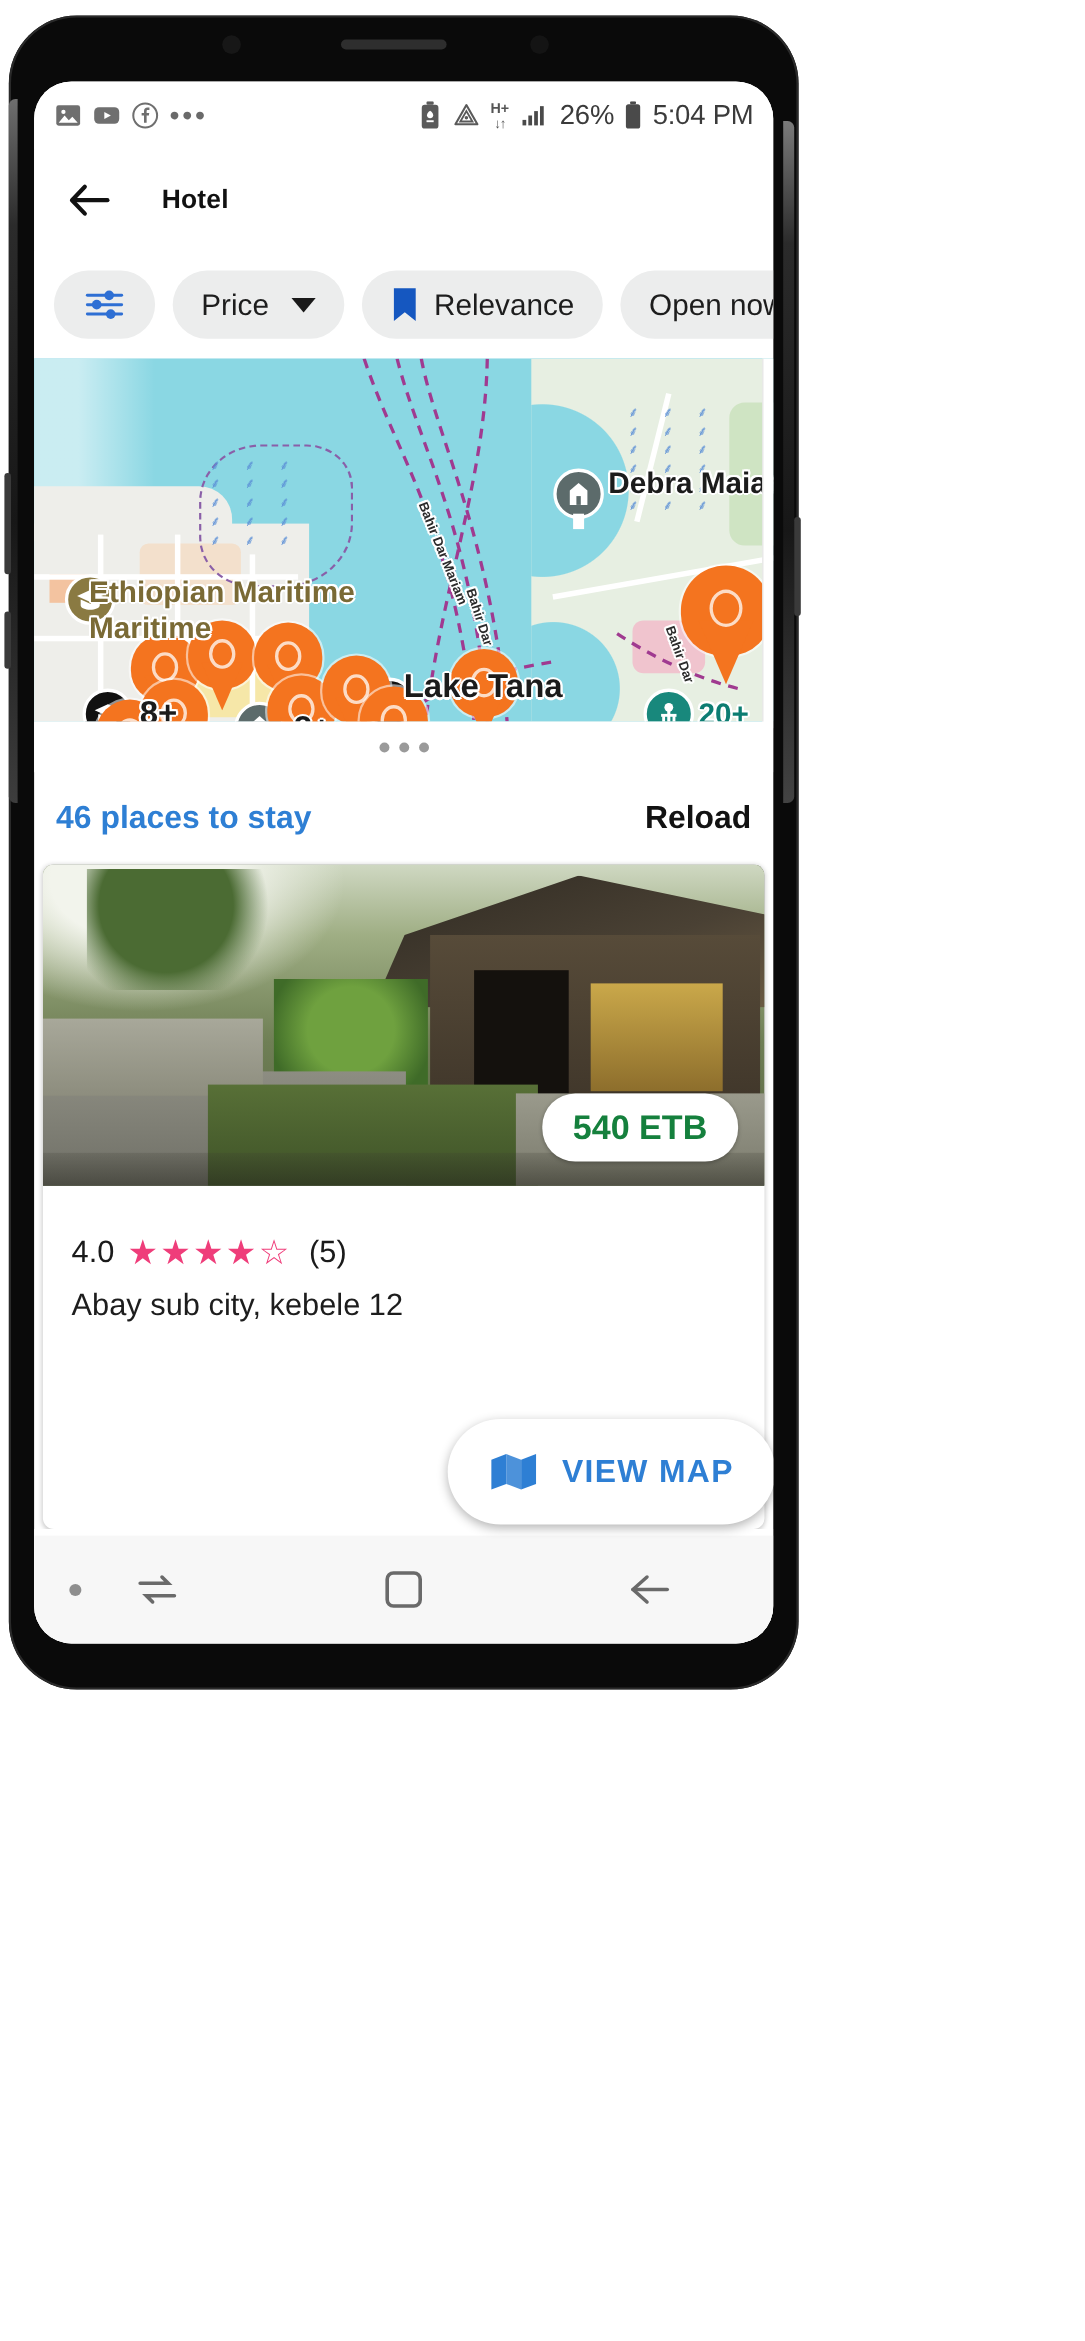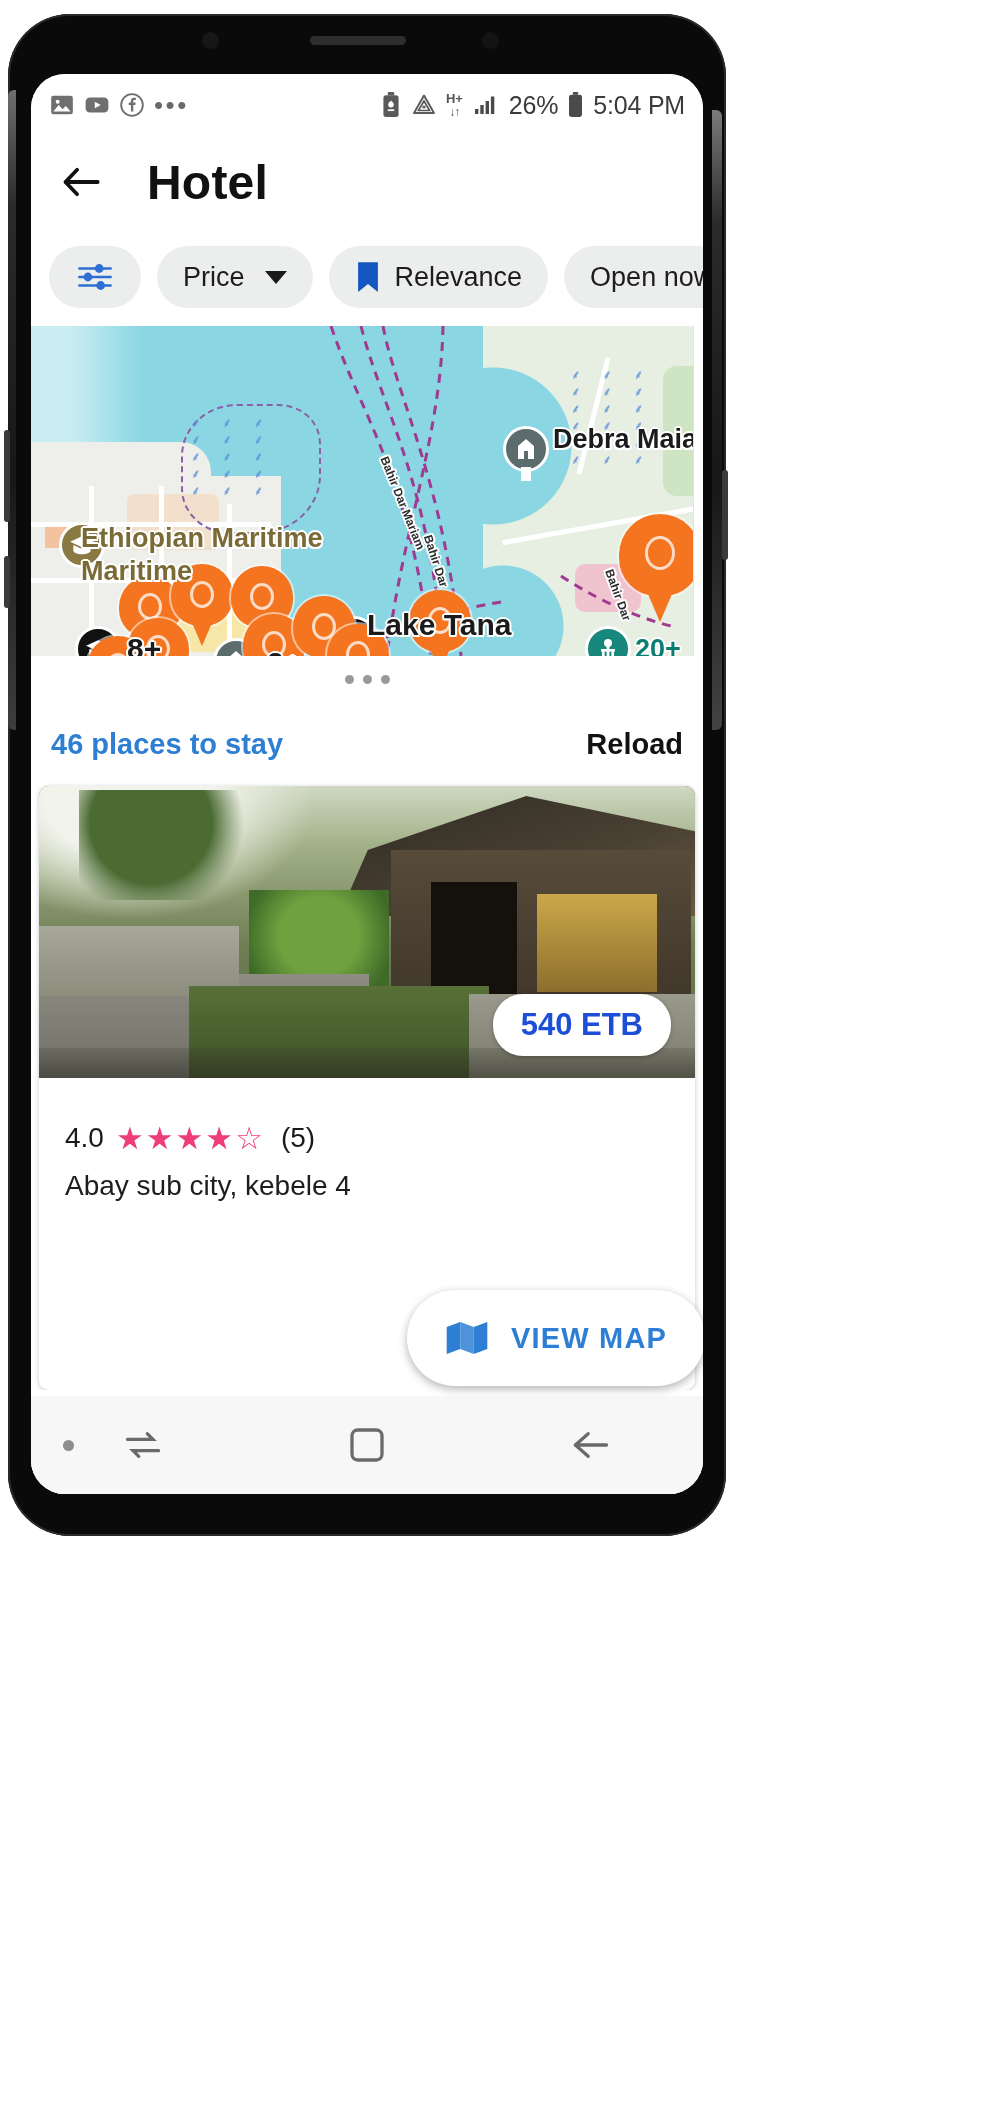--- a/index.html
+++ b/index.html
@@ -82,21 +82,21 @@
   
   .appbar {
     position: absolute; left: 0; top: 62px;
     width: 672px; height: 92px;
     display: flex; align-items: center;
     padding-left: 22px;
     background: #fff;
   }
   .back-btn { width: 56px; height: 56px; display: flex; align-items:center; justify-content:center; }
   .appbar-title {
-    font-size: 48px; font-weight: 700; color: #111;
+    font-size: 24px; font-weight: 700; color: #111;
     margin-left: 38px; letter-spacing: 0.2px;
   }
 
   
   .chips {
     position: absolute; left: 0; top: 154px;
     width: 672px; height: 98px;
     display: flex; align-items: center;
     gap: 16px; padding-left: 18px;
     background: #fff; overflow: hidden;
@@ -224,21 +224,21 @@
   .card-photo {
     position: absolute; left: 0; top: 0; width: 656px; height: 292px;
     overflow: hidden;
     background: #4e5a3c;
   }
   .ph { position: absolute; }
   .price-tag {
     position: absolute; right: 24px; bottom: 22px;
     background: #fff; border-radius: 30px;
     padding: 13px 28px;
-    font-size: 31px; font-weight: 700; color: #1d4ed8;
+    font-size: 31px; font-weight: 700; color: #15803d;
     box-shadow: 0 1px 4px rgba(0,0,0,.3);
   }
   .card-body { position: absolute; left: 0; top: 292px; width: 656px; padding: 24px 26px 0 26px; }
   .hotel-name { font-size: 41px; color: #212121; font-weight: 400; letter-spacing: -0.3px; }
   .rating-row { display: flex; align-items: center; gap: 12px; margin-top: 20px; }
   .rating-val { font-size: 28px; color: #1a1a1a; }
   .stars { display: flex; gap: 2px; font-size: 31px; color: #ef3d7a; line-height: 1; }
   .rating-cnt { font-size: 28px; color: #1a1a1a; margin-left: 6px; }
   .address { font-size: 28px; color: #1d1d1d; margin-top: 16px; }
   .actions { display: flex; align-items: center; gap: 56px; margin-top: 30px; }
@@ -571,21 +571,21 @@
           <span class="stars">
             <span>★</span>
             <span>★</span>
             <span>★</span>
             <span>★</span>
             <span>☆</span>
           </span>
           <span class="rating-cnt">(5)</span>
         </div>
 
-        <div class="address">Abay sub city, kebele 4</div>
+        <div class="address">Abay sub city, kebele 12</div>
 
       </div>
     </div>
 
     <div class="fab">
       <svg width="44" height="38" viewBox="0 0 26 22">
         <path d="M1 4.5l8-3v16l-8 3z" fill="#2e7fd4"></path>
         <path d="M9 1.5l8 3v16l-8-3z" fill="#2e7fd4" opacity=".85"></path>
         <path d="M17 4.5l8-3v16l-8 3z" fill="#2e7fd4"></path>
       </svg>

